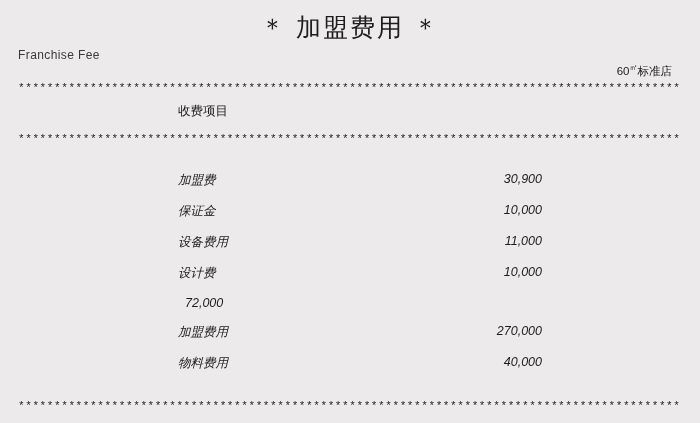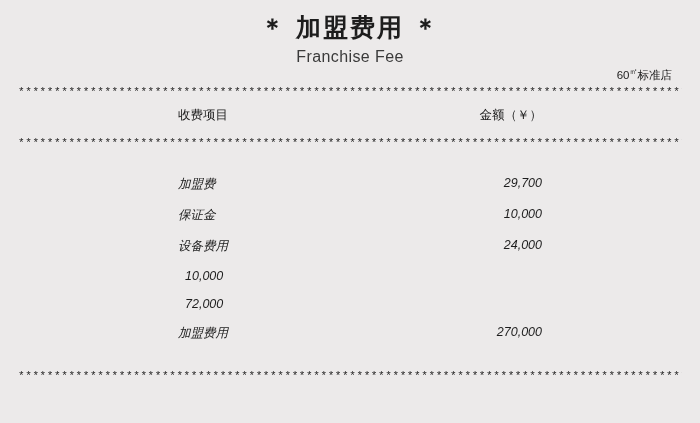--- a/index.html
+++ b/index.html
@@ -17,29 +17,29 @@
   .page {
     position: relative;
     width: 700px;
     height: 423px;
     box-sizing: border-box;
     padding: 0 18px;
   }
   .title {
     text-align: center;
     font-size: 25px;
-    font-weight: 700;
+    font-weight: 400;
     letter-spacing: 2px;
     color: #1d1d1d;
     padding-top: 12px;
     line-height: 1.2;
   }
   .subtitle {
-    text-align: center;
-    font-size: 16px;
+    text-align: left;
+    font-size: 12px;
     color: #3a3a3a;
     letter-spacing: 0.4px;
     margin-top: 6px;
   }
   .store-type {
     text-align: right;
     font-size: 11.5px;
     color: #1d1d1d;
     padding-right: 10px;
   }
@@ -101,45 +101,49 @@
 
   <div class="title">＊ 加盟费用 ＊</div>
   <div class="subtitle">Franchise Fee</div>
 
   <div class="store-type"><span>60</span><sup>㎡</sup><span>标准店</span></div>
 
   <div class="rule rule-top">********************************************************************************************************************************************************</div>
 
   <div class="head-row">
     <div class="col-item">收费项目</div>
-    <div class="col-amount">金额（￥）</div>
   </div>
 
   <div class="rule rule-head">********************************************************************************************************************************************************</div>
 
   <div class="body-rows">
     <div class="row">
       <div class="col-item">加盟费</div>
-      <div class="col-amount">29,700</div>
+      <div class="col-amount">30,900</div>
     </div>
     <div class="row">
       <div class="col-item">保证金</div>
       <div class="col-amount">10,000</div>
     </div>
     <div class="row">
       <div class="col-item">设备费用</div>
-      <div class="col-amount">24,000</div>
+      <div class="col-amount">11,000</div>
     </div>
     <div class="row">
+      <div class="col-item">设计费</div>
       <div class="col-amount">10,000</div>
     </div>
     <div class="row">
       <div class="col-amount">72,000</div>
     </div>
     <div class="row">
       <div class="col-item">加盟费用</div>
       <div class="col-amount">270,000</div>
     </div>
+    <div class="row">
+      <div class="col-item">物料费用</div>
+      <div class="col-amount">40,000</div>
+    </div>
   </div>
 
   <div class="rule rule-foot">********************************************************************************************************************************************************</div>
 
 </div>
 
 </body></html>

